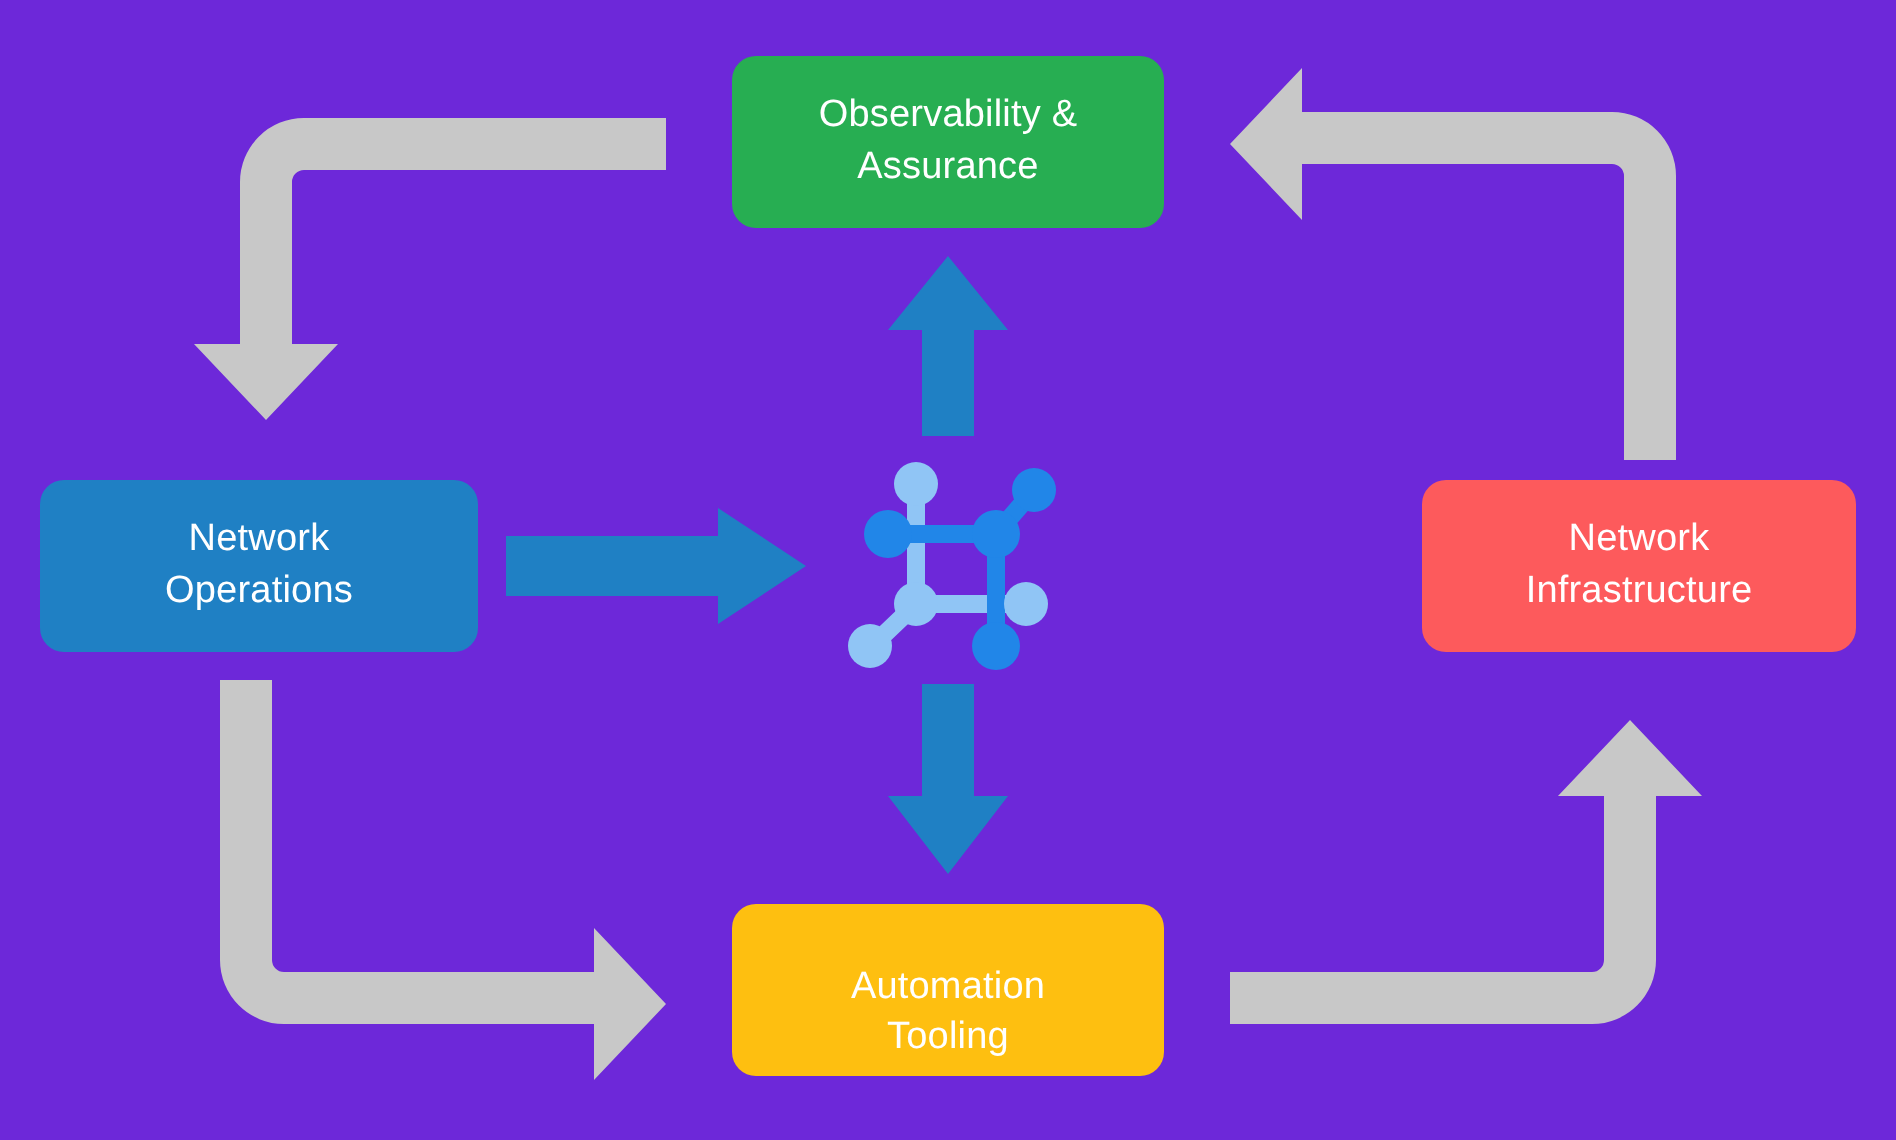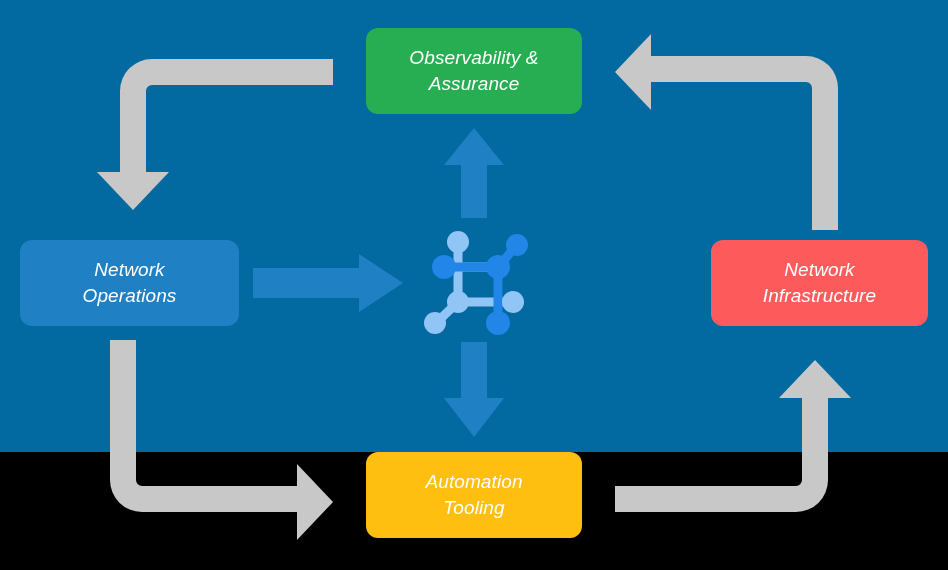--- a/index.html
+++ b/index.html
@@ -4,23 +4,22 @@
 <style>
   * { box-sizing: border-box; margin: 0; padding: 0; }
   html, body {
     width: 948px; height: 570px;
     background: #000000;
     overflow: hidden;
     font-family: "Liberation Sans", sans-serif;
   }
   #canvas {
     position: relative;
-    width: 948px; height: 452px;
-    background: #0369a1;
-    font-style: italic;
+    width: 948px; height: 570px;
+    background: #6d28d9;
   }
   svg.layer {
     position: absolute; top: 0; left: 0;
     width: 948px; height: 570px;
     pointer-events: none;
   }
   .node-box {
     position: absolute;
     border-radius: 12px;
     display: flex;
@@ -32,21 +31,21 @@
     line-height: 1.35;
     font-weight: 400;
     letter-spacing: 0.1px;
     padding: 6px 10px;
     z-index: 5;
   }
   .node-label { display: block; white-space: pre-line; }
   #box-observability { left: 366px; top: 28px;  width: 216px; height: 86px; }
   #box-netops        { left: 20px;  top: 240px; width: 219px; height: 86px; }
   #box-netinfra      { left: 711px; top: 240px; width: 217px; height: 86px; }
-  #box-automation    { left: 366px; top: 452px; width: 216px; height: 86px; }
+  #box-automation    { left: 366px; top: 452px; width: 216px; height: 86px; align-items: flex-end; }
   #center-icon {
     position: absolute;
     left: 418px; top: 220px;
     width: 118px; height: 118px;
     z-index: 6;
   }
 </style>
 </head>
 <body>
 

